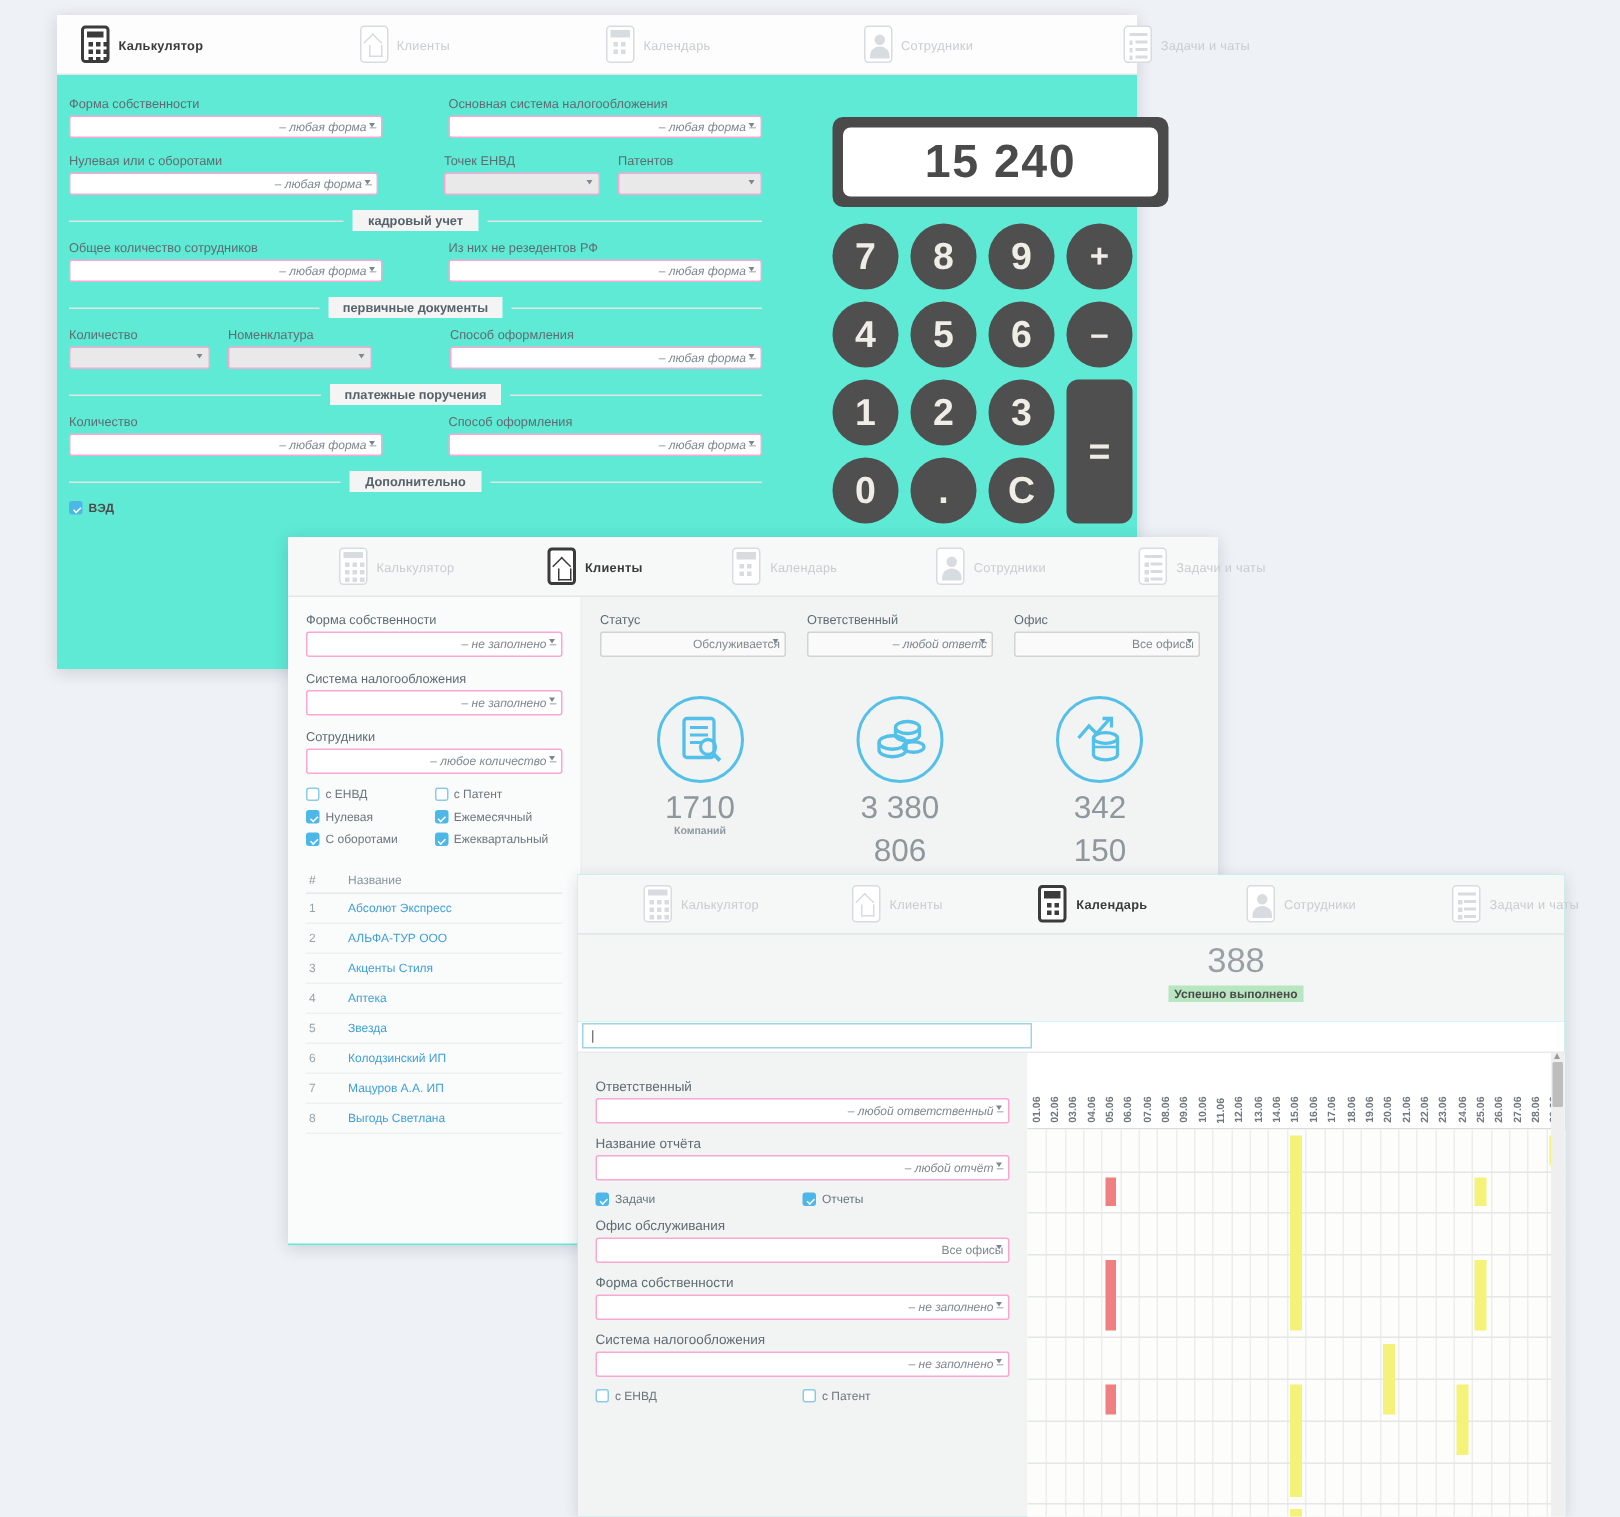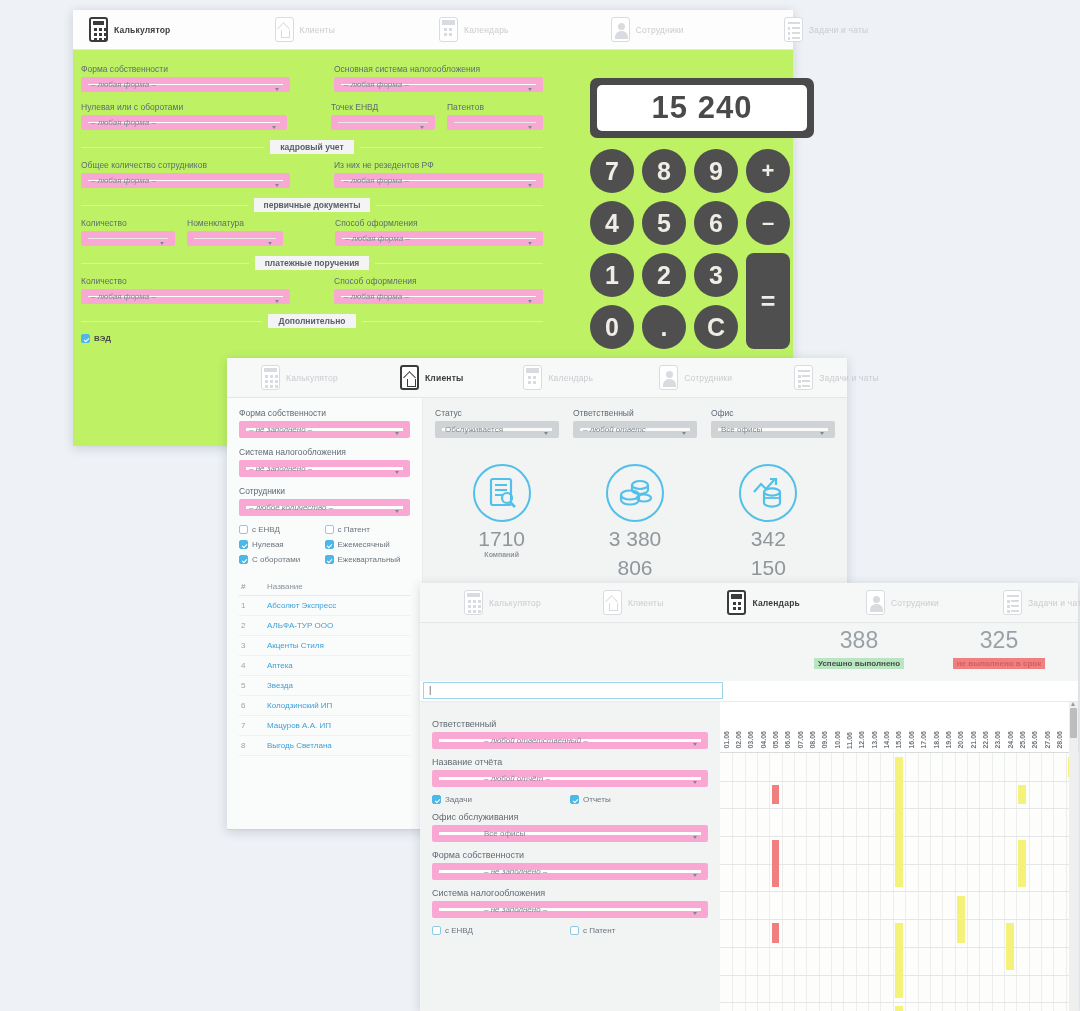--- a/index.html
+++ b/index.html
@@ -2,21 +2,21 @@
 <html><head>
 <meta charset="utf-8">
 <style>
   html,body{margin:0;padding:0;}
   body{
     width:1080px;height:1011px;overflow:hidden;position:relative;
     background:#eef1f5;
     font-family:"Liberation Sans",sans-serif;
     -webkit-font-smoothing:antialiased;
   }
-  .panel{position:absolute;background:#bef264;box-shadow:0 2px 10px rgba(40,60,90,.18);margin-left:35px;}
+  .panel{position:absolute;background:#5eead4;box-shadow:0 2px 10px rgba(40,60,90,.18);}
 
   
   .tabbar{display:flex;align-items:center;background:#fdfdfd;border-bottom:1px solid #e6e6e6;
           height:40px;padding:0 6px;box-sizing:border-box;}
   .tab{display:flex;align-items:center;gap:6px;padding:0 10px;height:40px;box-sizing:border-box;}
   .tab .tlabel{font-size:8.5px;color:#c9ccd0;letter-spacing:.2px;white-space:nowrap;}
   .tab.active .tlabel{color:#3b3b3b;font-weight:bold;}
   .ico{width:19px;height:25px;border:1.5px solid #d8dbdf;border-radius:3px;position:relative;
        box-sizing:border-box;background:#fff;flex:0 0 auto;}
   .tab.active .ico{border-color:#3b3b3b;border-width:2px;}
@@ -38,22 +38,22 @@
   .ico.cal i.c{width:3px;height:3px;}
   
   .ico.person i.head{left:6px;top:5px;width:7px;height:7px;border-radius:50%;}
   .ico.person i.torso{left:3px;top:13px;width:13px;height:8px;border-radius:6px 6px 0 0;}
   
   .ico.list i.r{height:2px;}
   .ico.list i.b{width:2.5px;height:2.5px;}
 
   
   .flabel{font-size:8.5px;color:#5f6b73;margin-bottom:3px;white-space:nowrap;}
-  .sel{height:15px;border:7px solid #f9a8d4;border-radius:2px;background:#fff;
-       display:flex;align-items:center;padding:0 3px;box-sizing:border-box;position:relative;}
+  .sel{height:15px;border:1px solid #f9a8d4;border-radius:2px;background:#fff;
+       display:flex;align-items:center;padding:0 3px;box-sizing:border-box;position:relative;justify-content:flex-end;}
   .sel span{font-size:8px;color:#7d878f;font-style:italic;}
   .sel:after{content:"";position:absolute;right:4px;top:4px;width:0;height:0;
        border-left:2.5px solid transparent;border-right:2.5px solid transparent;border-top:3.5px solid #7d878f;}
   .sel.empty{background:#e9e9e9;}
   .divider{display:flex;align-items:center;gap:6px;margin:10px 0 6px;}
   .divider .ln{flex:1;height:1px;background:#e3e3e3;}
   .divider .tx{font-size:8.5px;color:#56616a;font-weight:bold;background:#f4f4f4;
        padding:2px 10px;white-space:nowrap;}
   .cb{width:9px;height:9px;border-radius:2px;border:1px solid #8ccbe6;background:#fff;
       box-sizing:border-box;position:relative;flex:0 0 auto;}
@@ -609,24 +609,20 @@
           <i class="r" style="left:7px;top:19px;width:8px"></i>
       </span>
       <span class="tlabel">Задачи и чаты</span>
     </div>
   </div>
 
   <div class="kpis">
     <div class="kpi" style="left:370px;top:6px">
       <div class="n">388</div>
       <div class="b" style="background:#b8e6c0">Успешно выполнено</div>
-    </div>
-    <div class="kpi" style="left:510px;top:6px">
-      <div class="n">325</div>
-      <div class="b" style="background:#f08080;color:#d06060">не выполнено в срок</div>
     </div>
   </div>
 
   <div class="searchrow">
     <div class="inp"></div>
   </div>
 
   <div class="cont">
     <div class="lft">
       <div class="fl">

